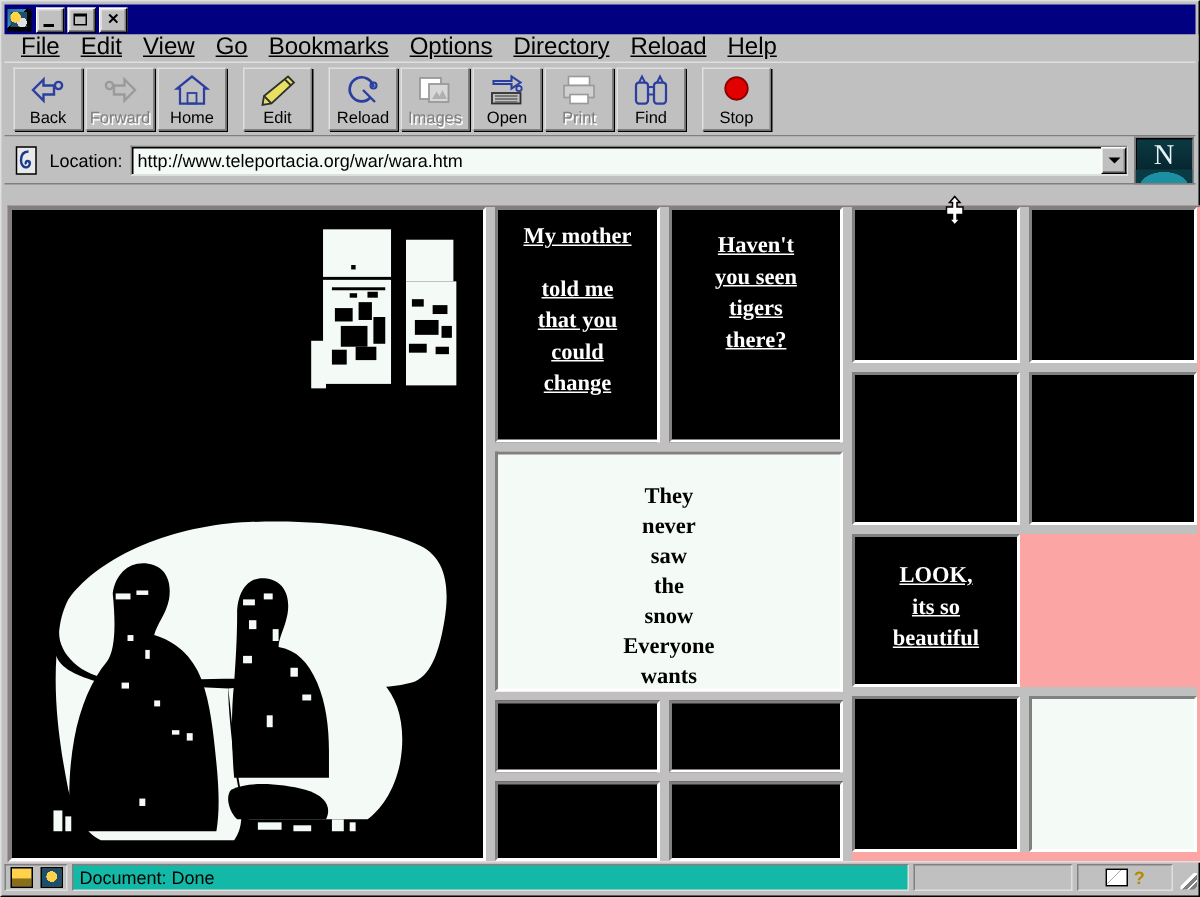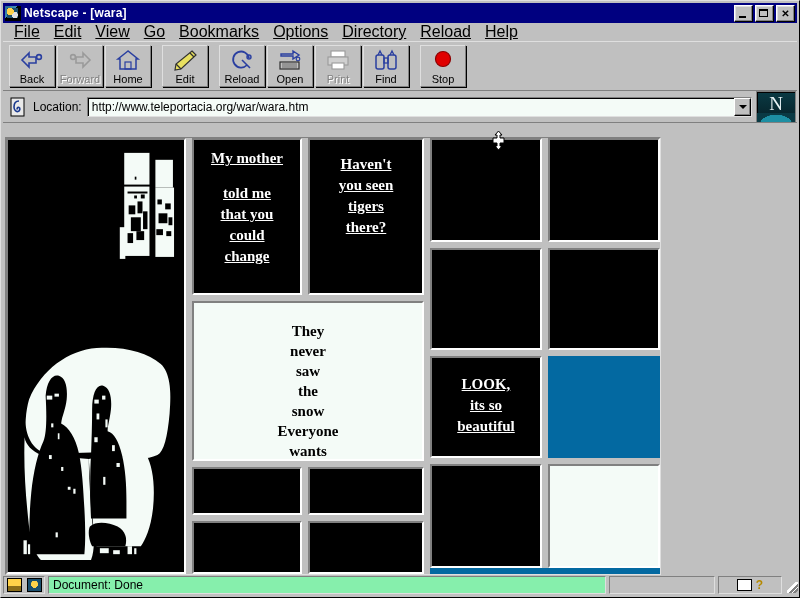--- a/index.html
+++ b/index.html
@@ -193,22 +193,22 @@
   .n-logo span{
     position:absolute; left:0; right:0; top:1px;
     text-align:center; color:#e8f3f5; font-size:19px;
     font-family:"Liberation Serif", serif; line-height:21px;
   }
 
   
   .content{
     position:absolute;
     left:4px; top:136px;
-    width: 656px; height: 438px;
-    background:#0369a1;
+    width: 796px; height: 438px;
+    background:#fca5a5;
     box-sizing:border-box;
     border:1px solid #808080;
     border-right-color:#dfdfdf;
     border-bottom-color:#dfdfdf;
   }
   .fs-row{ display:flex; }
   .frame{
     background:#000;
     box-sizing:border-box;
     border: 2px solid;
@@ -250,21 +250,21 @@
     background:#c0c0c0; box-sizing:border-box;
     display:flex; align-items:center; justify-content:space-around;
   }
   .sb-ico{ width:15px;height:14px; background:#1b4f6e; position:relative;
            border:1px solid #000; box-sizing:border-box;}
   .sb-ico.a{ background: linear-gradient(#ffd24a 0 55%, #8a6d1a 56%); }
   .sb-ico.b{ background: radial-gradient(circle at 50% 45%, #ffd24a 0 38%, #1b4f6e 39%); }
   .sb-text{
     flex:1 1 auto; height:18px;
     border:1px solid #808080;border-right-color:#dfdfdf;border-bottom-color:#dfdfdf;
-    background:#86efac; box-sizing:border-box;
+    background:#14b8a6; box-sizing:border-box;
     display:flex;align-items:center;padding-left:4px;
     font-size:12px;color:#000;
   }
   .sb-progress{
     width:106px;height:18px;
     border:1px solid #808080;border-right-color:#dfdfdf;border-bottom-color:#dfdfdf;
     background:#c0c0c0; box-sizing:border-box;
   }
   .sb-right{
     width:64px;height:18px;
@@ -295,21 +295,20 @@
     z-index:50;
   }
 </style>
 </head>
 <body>
 
 <div class="app">
 
   <div class="titlebar">
     <div class="title-icon"></div>
-    <div class="title-text">Netscape - [wara]</div>
     <div class="title-buttons">
       <div class="tbtn min"></div>
       <div class="tbtn max"></div>
       <div class="tbtn close">
           <span>✕</span>
         </div>
     </div>
   </div>
 
   <div class="menubar">
@@ -365,20 +364,28 @@
       <div class="tb-sep"></div>
 
       <div class="tb-group">
         <div class="tbutton">
           <svg class="ticon" viewBox="0 0 26 22">
             <path d="M20 9 A8 8 0 1 0 18 16" fill="none" stroke="#2a3fa0" stroke-width="1.8"></path>
             <path d="M13 11 L21 19" stroke="#2a3fa0" stroke-width="1.6"></path>
             <circle cx="20" cy="8" r="2" fill="none" stroke="#2a3fa0" stroke-width="1.4"></circle>
           </svg>
           <div class="lbl">Reload</div>
+        </div>
+        <div class="tbutton disabled">
+          <svg class="ticon" viewBox="0 0 26 22">
+            <rect x="3" y="3" width="14" height="14" fill="#ffffff" stroke="#9a9a9a" stroke-width="1.2"></rect>
+            <rect x="9" y="7" width="13" height="12" fill="#d8d8d8" stroke="#9a9a9a" stroke-width="1.2"></rect>
+            <path d="M11 17 L14 12 L16 15 L18 11 L21 17 Z" fill="#b0b0b0"></path>
+          </svg>
+          <div class="lbl">Images</div>
         </div>
         <div class="tbutton">
           <svg class="ticon" viewBox="0 0 26 22">
             <path d="M4 5 L16 5 L16 2 L22 6 L16 10 L16 7 L4 7 Z" fill="none" stroke="#2a3fa0" stroke-width="1.4"></path>
             <circle cx="21" cy="10" r="1.8" fill="none" stroke="#2a3fa0" stroke-width="1.2"></circle>
             <rect x="3" y="13" width="19" height="7" fill="none" stroke="#303030" stroke-width="1.2"></rect>
             <path d="M5 15 H20 M5 17 H20 M5 19 H20" stroke="#606060" stroke-width="0.9"></path>
           </svg>
           <div class="lbl">Open</div>
         </div>
@@ -601,21 +608,21 @@
         </div>
 
         <div class="hsplit">
           <svg class="resize-cursor" style="left:62px; top:-8px;" viewBox="0 0 13 21">
             <g fill="#fff" stroke="#000" stroke-width="1">
               <path d="M6.5 1 L10 5 L8 5 L8 8 L12 8 L12 13 L8 13 L8 16 L10 16 L6.5 20 L3 16 L5 16 L5 13 L1 13 L1 8 L5 8 L5 5 L3 5 Z"></path>
             </g>
           </svg>
         </div>
 
-        <div class="fs-row" style="height:102px;">
+        <div class="fs-row" style="height:102px;flex-direction:column;">
           <div class="frame" style="width:112px;height:102px;">
             <div class="ftext" style="padding:16px 6px 0 6px; font-size:15px; line-height:21px;">
               <span class="lnk">LOOK,</span><br>
               <span class="lnk">its so</span><br>
               <span class="lnk">beautiful</span>
             </div>
           </div>
           <div class="vsplit"></div>
         </div>
 

